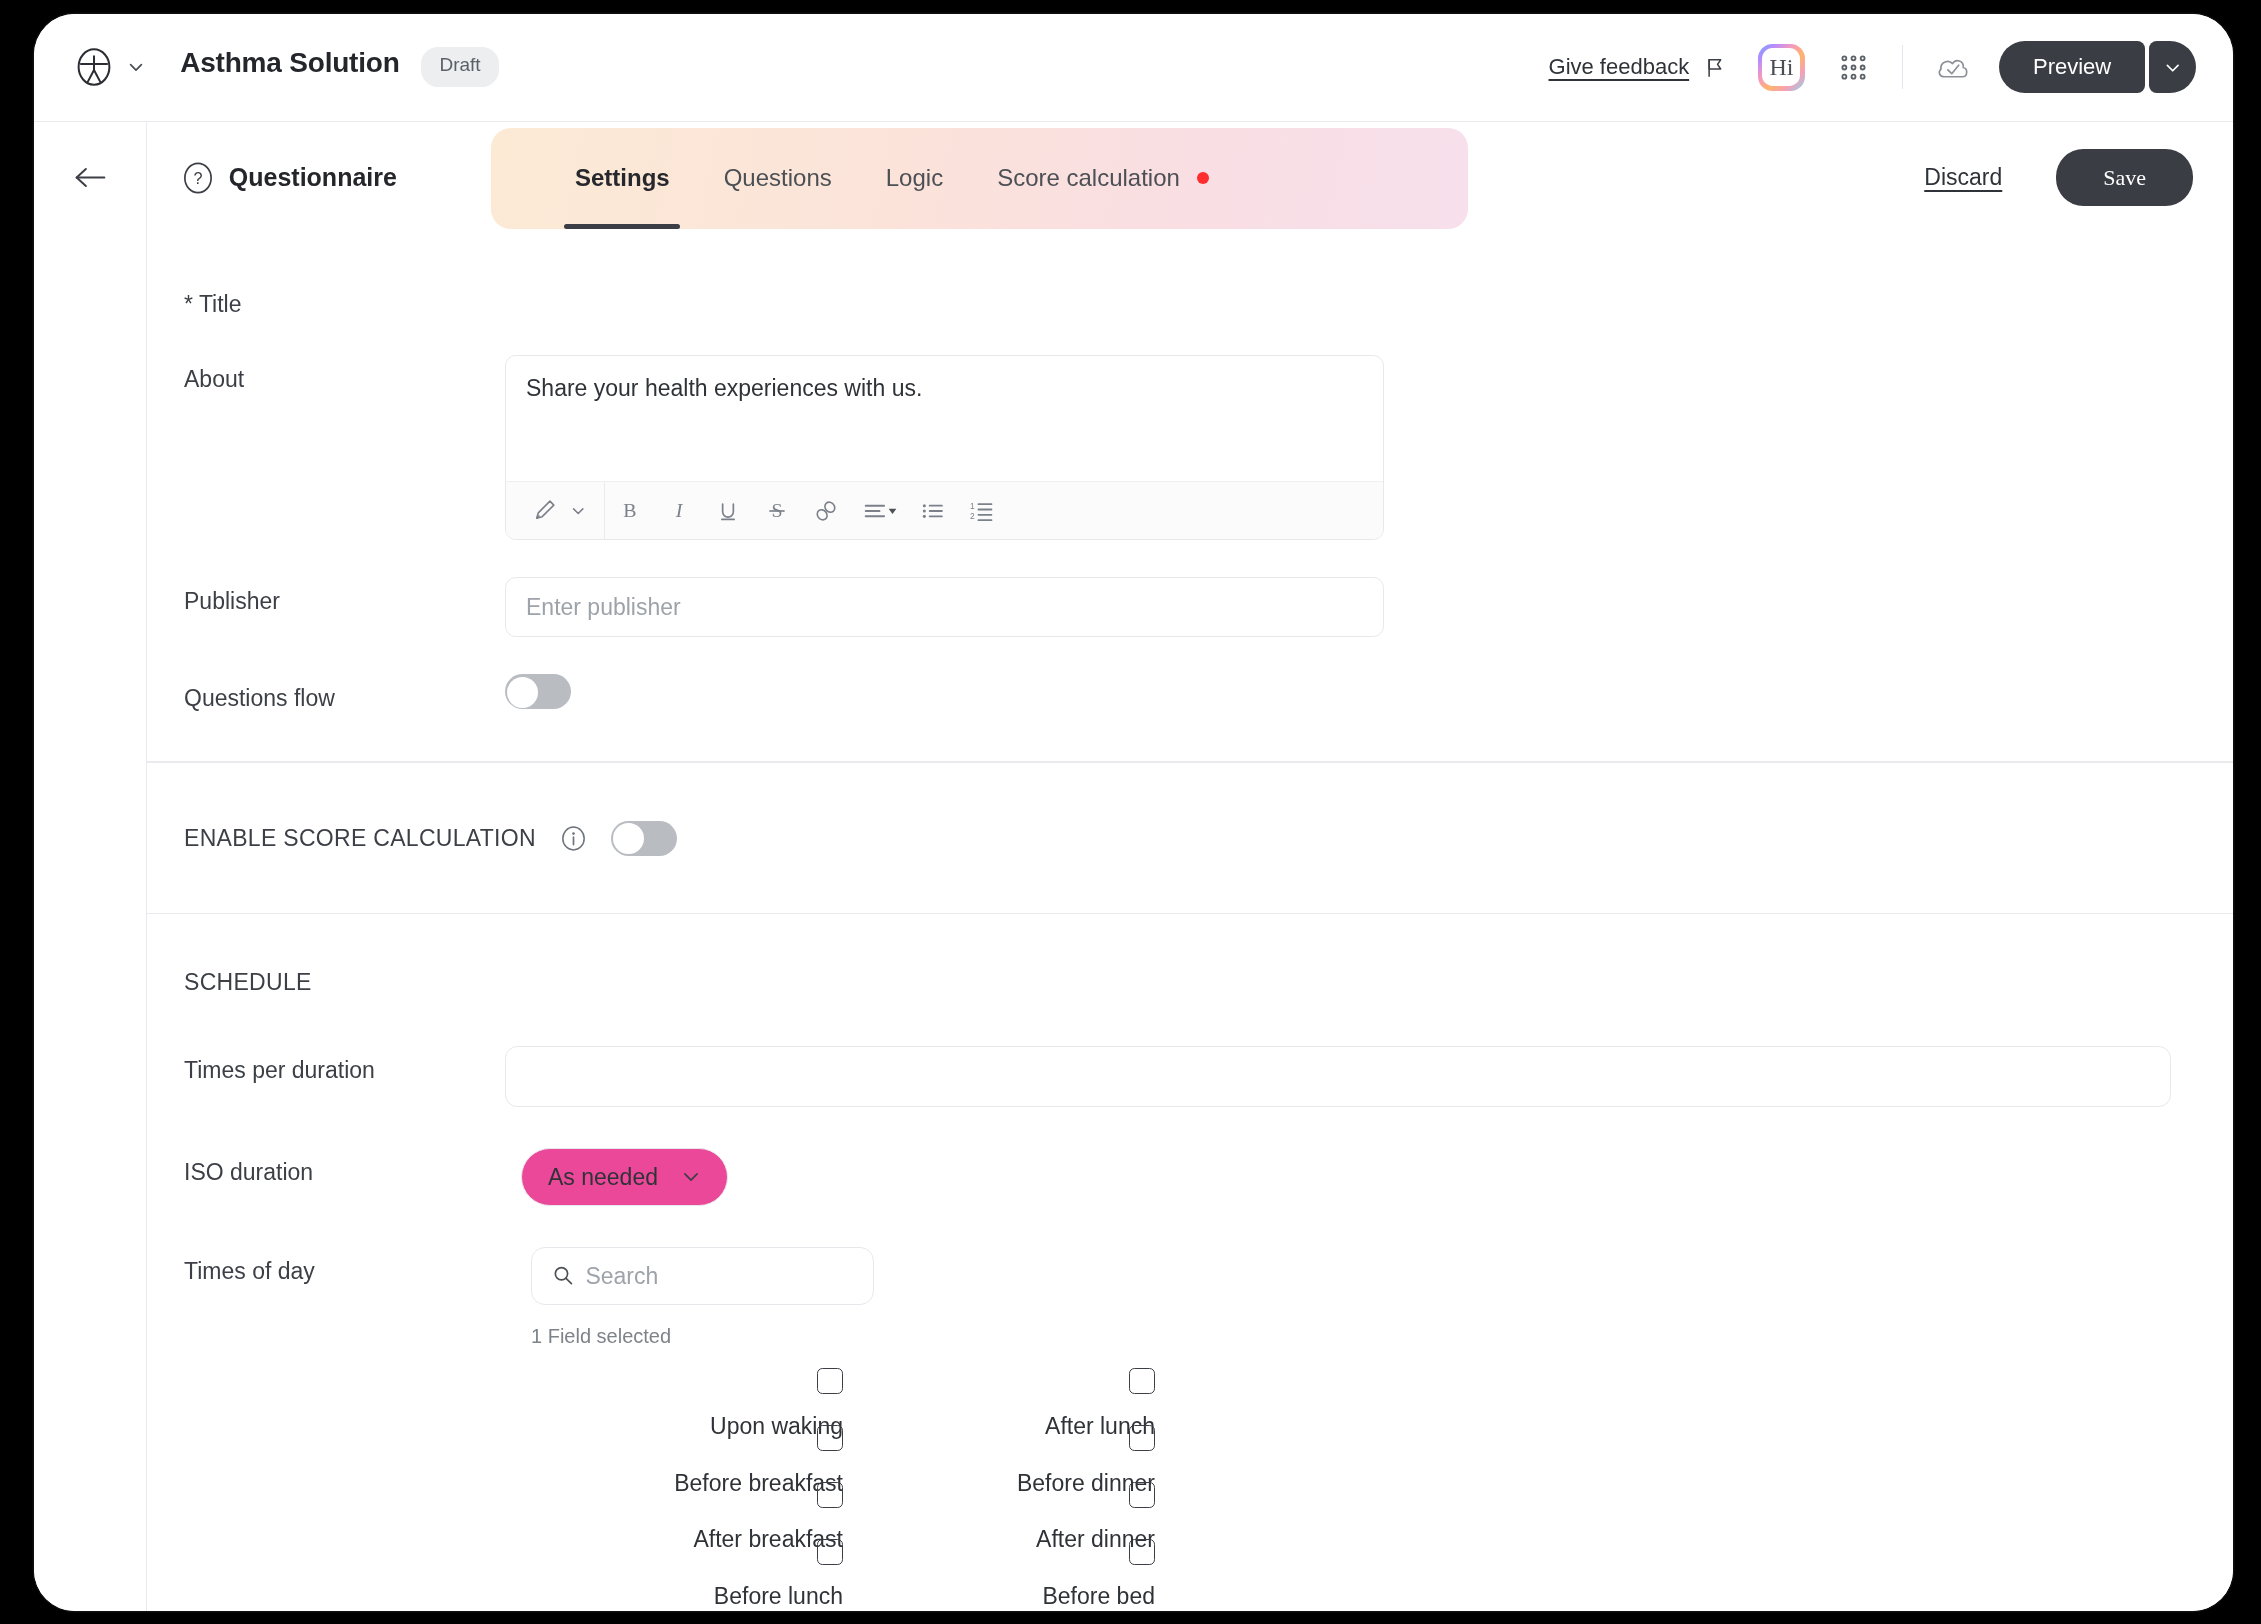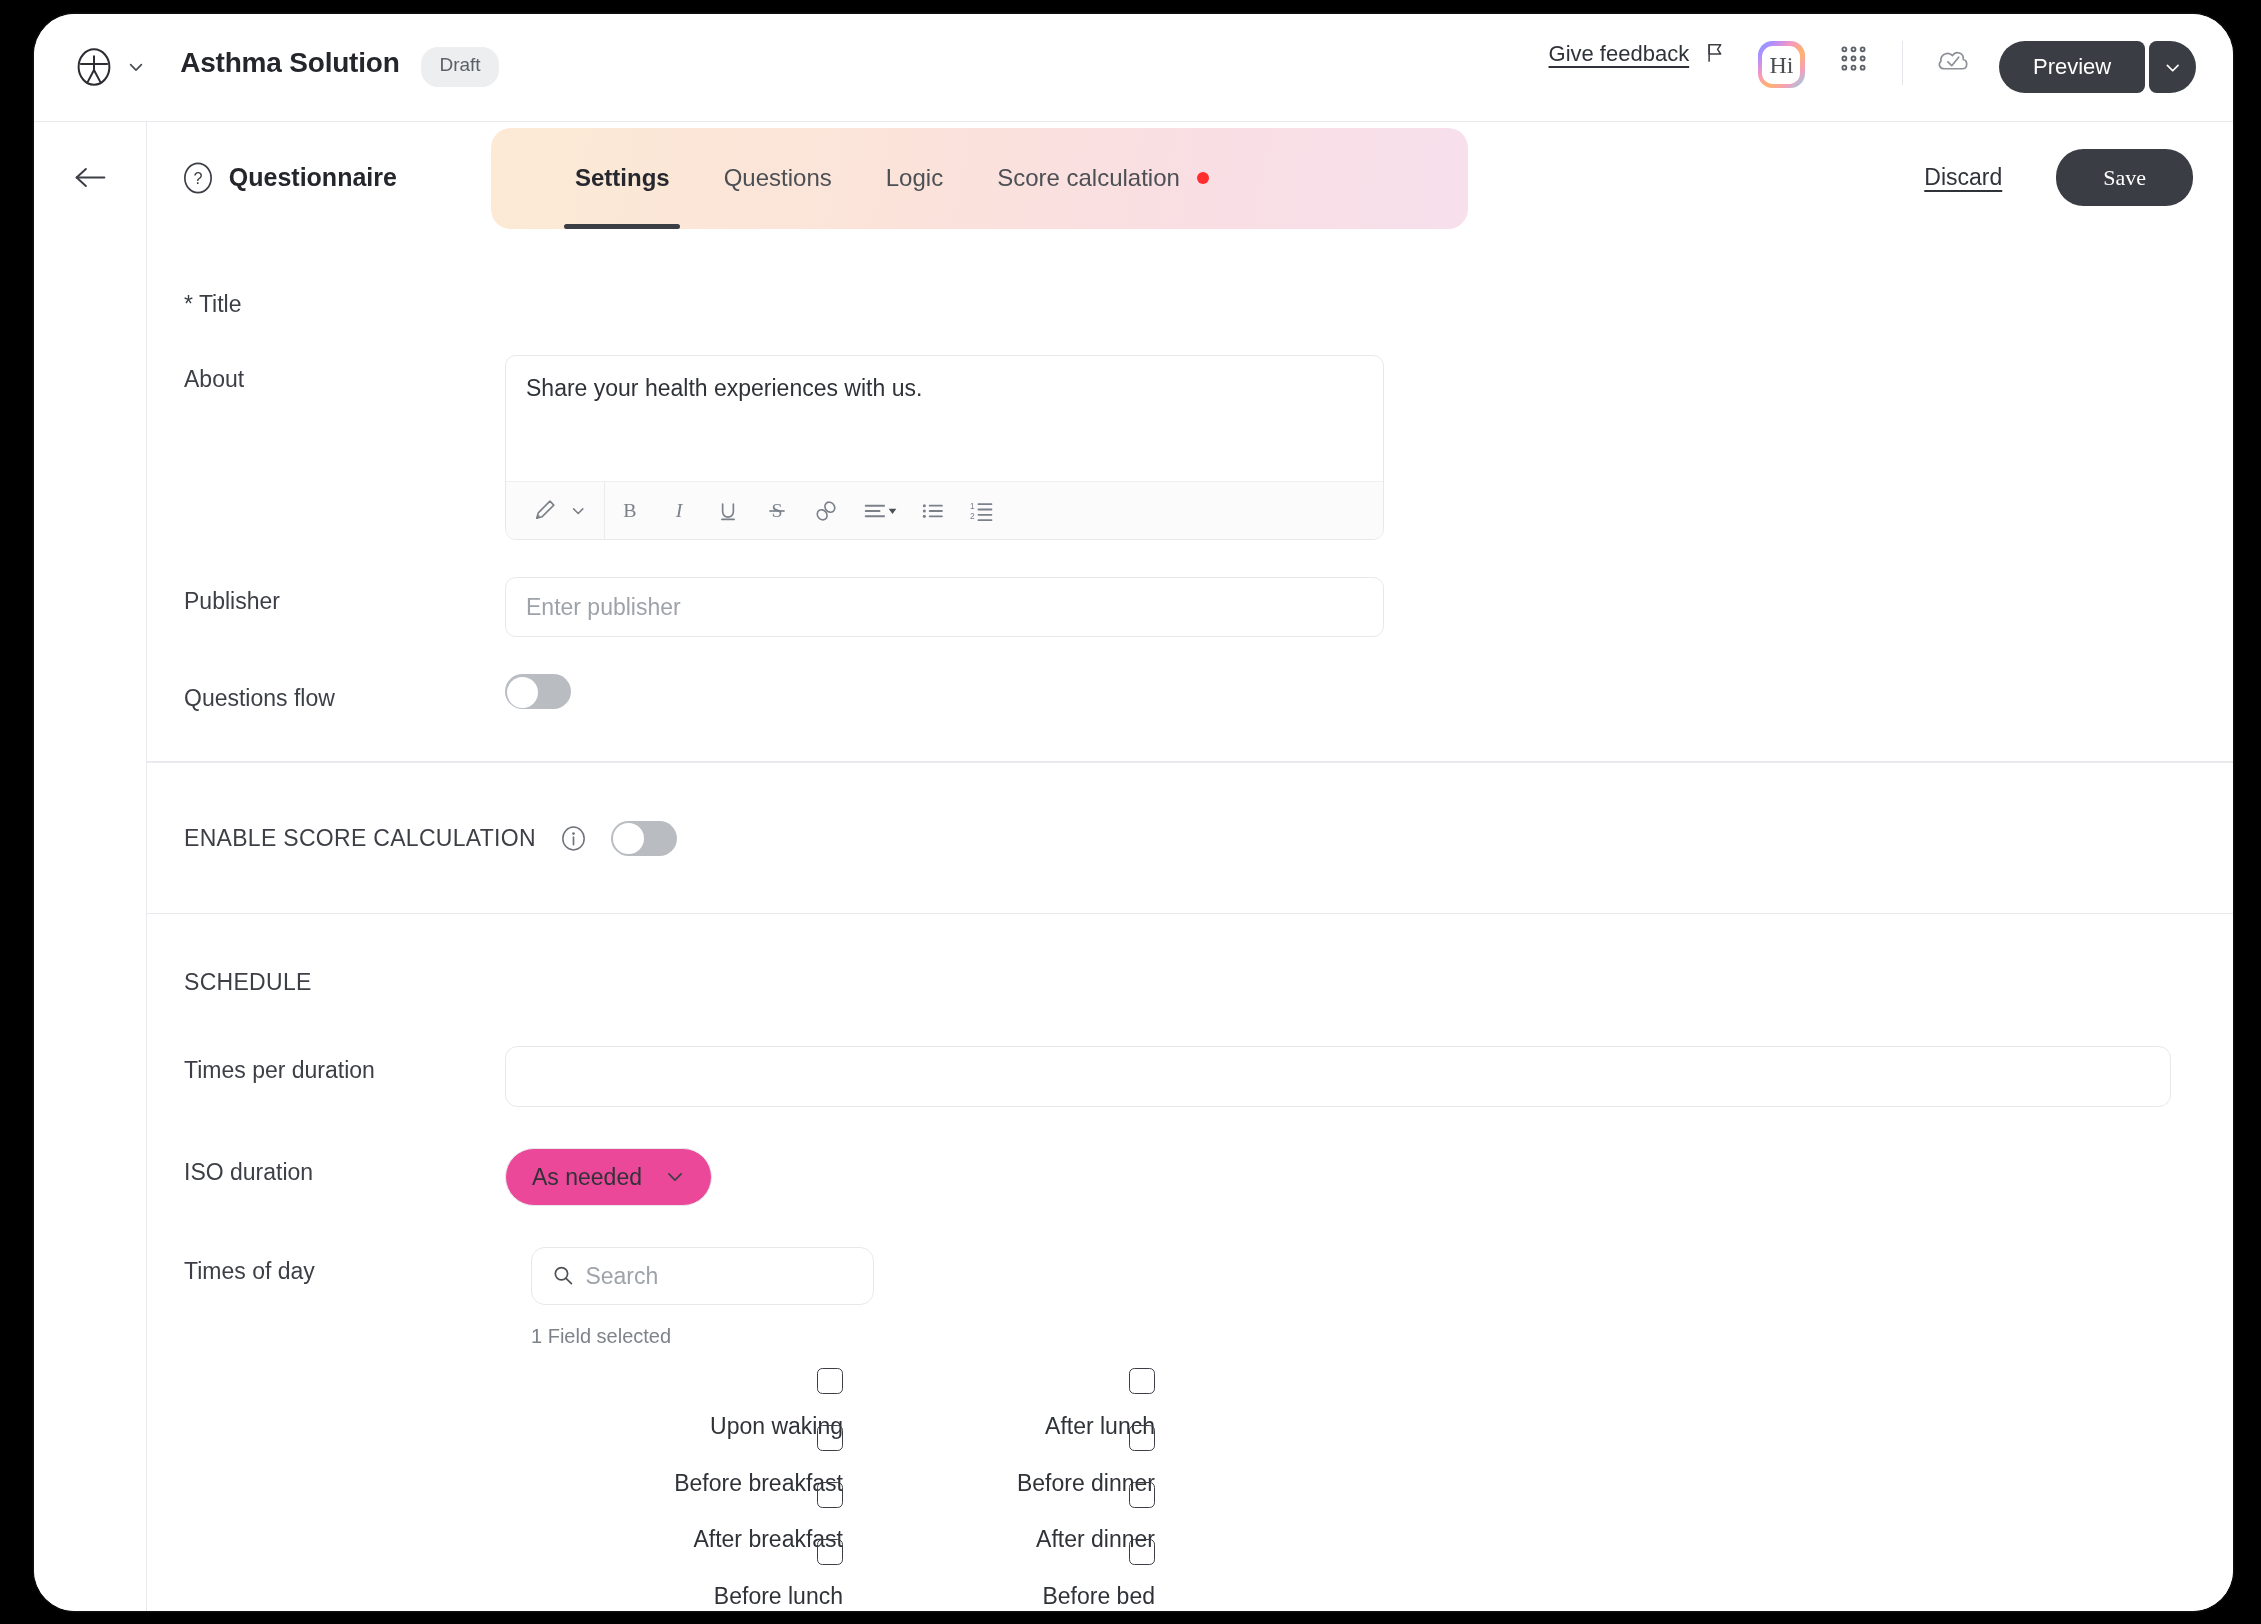--- a/index.html
+++ b/index.html
@@ -58,20 +58,21 @@
     color: #5b6168;
     font-size: 19px;
     padding: 6.9px 18.4px;
     border-radius: 17px;
     white-space: nowrap;
   }
 
   .hdr-right {
     margin-left: auto;
     display: flex;
+    align-items: center;
     gap: 0;
   }
 
   .give-feedback {
     font-size: 22px;
     color: #2f3238;
     text-decoration: underline;
     text-underline-offset: 5.4px;
     white-space: nowrap;
     cursor: pointer;
@@ -629,21 +630,21 @@
           <span class="caps-label">SCHEDULE</span>
         </div>
 
         <div class="form-row" style="margin-bottom:41px;">
           <div class="row-label">Times per duration</div>
           <div class="row-field">
             <input class="wide-input" type="text" value="" style="">
           </div>
         </div>
 
-        <div class="form-row" style="margin-bottom:41px;">
+        <div class="form-row" style="margin-bottom:41px;gap:16px;">
           <div class="row-label">ISO duration</div>
           <div class="row-field">
             <div class="select-pill">
               <span>As needed</span>
               <svg width="26" height="26" viewBox="0 0 34 34">
                 <polyline points="9,13 17,21 25,13" fill="none" stroke="#3c3f45" stroke-width="2.2" stroke-linecap="round" stroke-linejoin="round"></polyline>
               </svg>
             </div>
           </div>
         </div>

